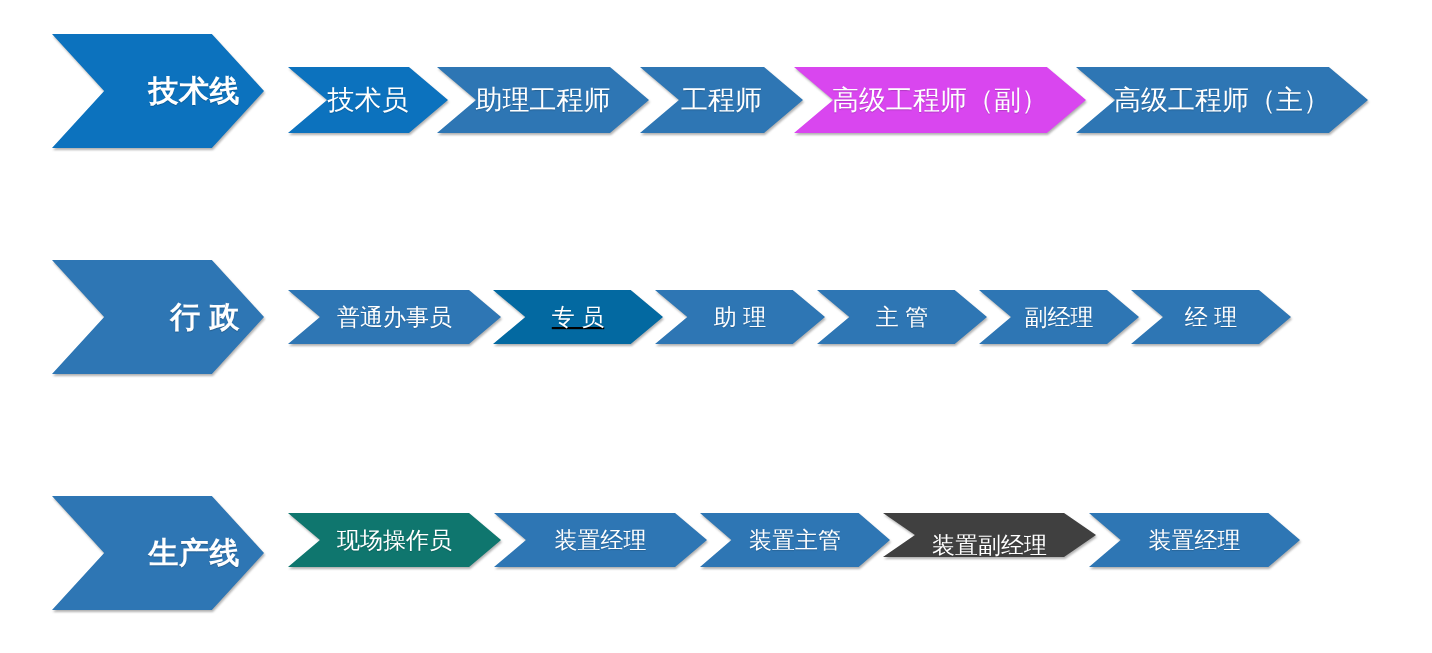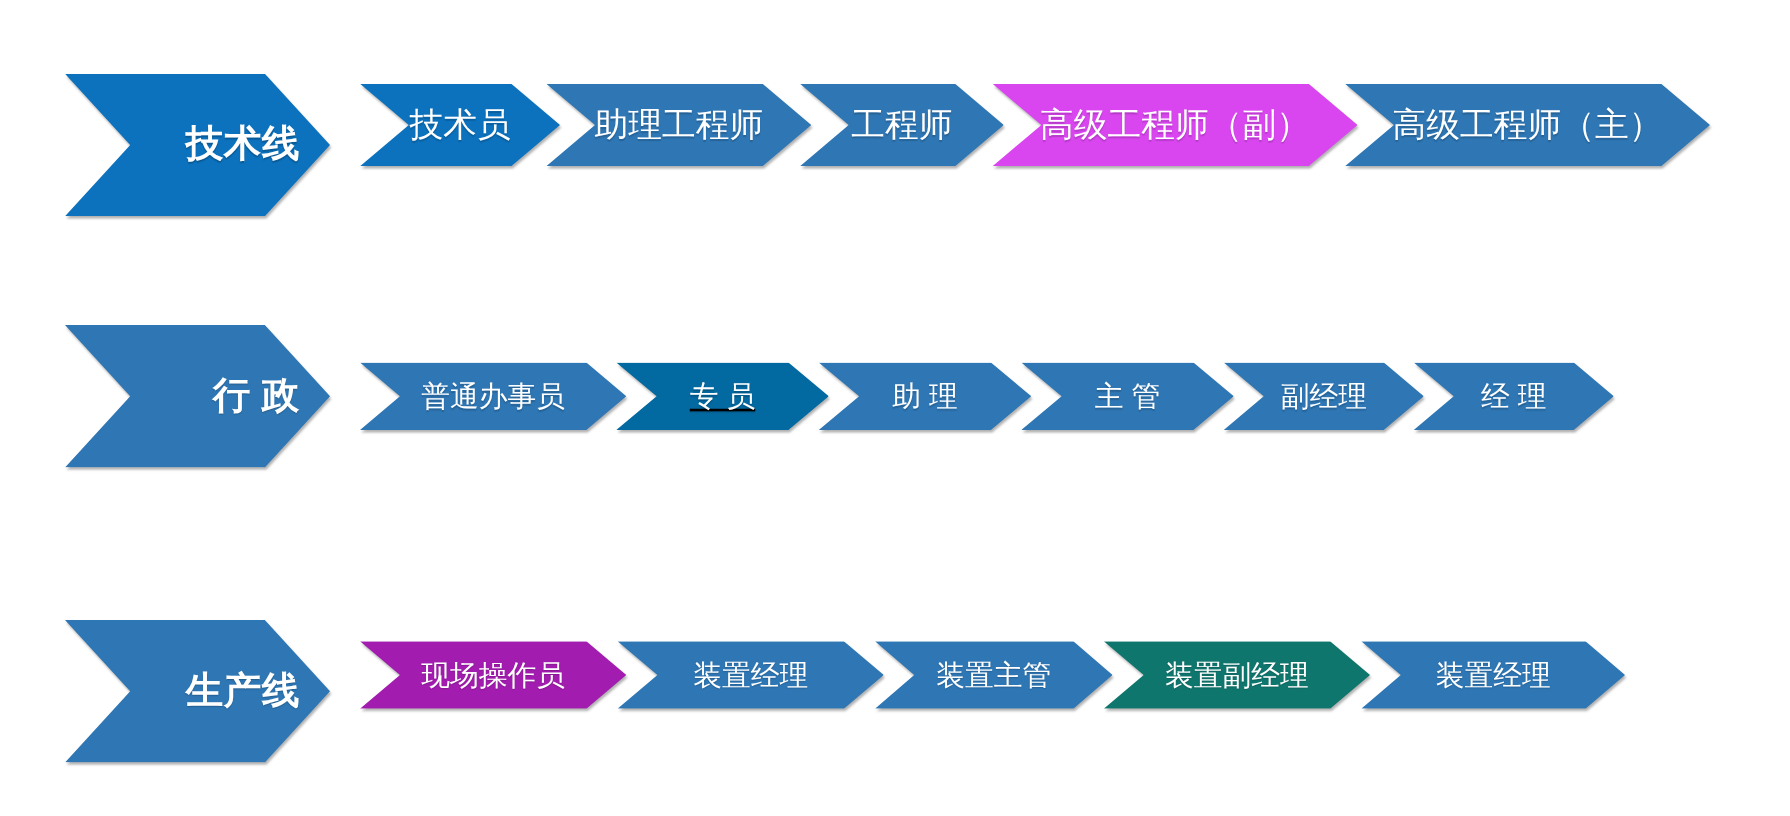--- a/index.html
+++ b/index.html
@@ -79,21 +79,21 @@
     filter: drop-shadow(1px 2px 1px rgba(60,60,60,0.40));
   }
 </style>
 </head>
 <body>
 
 <div id="diagram">
 
   <div class="row row1">
 
-    <div class="shadow-wrap" style="left:52px; top:34px; width:212px; height:114px;margin-top:25px;">
+    <div class="shadow-wrap" style="left:52px; top:34px; width:212px; height:114px;">
       <div class="cat-chevron" style="left:0; top:0; width:212px; height:114px; background:#0C72BE;">
         <span class="cat-label">技术线</span>
       </div>
     </div>
 
     <div class="shadow-wrap" style="left:288px; top:67px; width:160px; height:66px;">
       <div class="step" style="left:0; top:0; width:160px; height:66px; background:#0C72BE;
                   -webkit-clip-path:polygon(0% 0%, 75.6% 0%, 100% 50%, 75.6% 100%, 0% 100%, 24.4% 50%);
                   clip-path:polygon(0% 0%, 75.6% 0%, 100% 50%, 75.6% 100%, 0% 100%, 24.4% 50%);">
         <span class="step-label">技术员</span>
@@ -194,21 +194,21 @@
 
   <div class="row row3">
 
     <div class="shadow-wrap" style="left:52px; top:485px; width:212px; height:114px;">
       <div class="cat-chevron" style="left:0; top:0; width:212px; height:114px; background:#2E76B4;margin-top:11px;">
         <span class="cat-label">生产线</span>
       </div>
     </div>
 
     <div class="shadow-wrap" style="left:288px; top:513px; width:213px; height:54px;">
-      <div class="step" style="left:0; top:0; width:213px; height:54px; background:#a21caf;
+      <div class="step" style="left:0; top:0; width:213px; height:54px; background:#0f766e;
                   -webkit-clip-path:polygon(0% 0%, 85% 0%, 100% 50%, 85% 100%, 0% 100%, 15% 50%);
                   clip-path:polygon(0% 0%, 85% 0%, 100% 50%, 85% 100%, 0% 100%, 15% 50%);text-align:center;">
         <span class="step-label">现场操作员</span>
       </div>
     </div>
 
     <div class="shadow-wrap" style="left:494px; top:513px; width:213px; height:54px;">
       <div class="step" style="left:0; top:0; width:213px; height:54px; background:#2E76B4;
                   -webkit-clip-path:polygon(0% 0%, 85% 0%, 100% 50%, 85% 100%, 0% 100%, 15% 50%);
                   clip-path:polygon(0% 0%, 85% 0%, 100% 50%, 85% 100%, 0% 100%, 15% 50%);">
@@ -218,23 +218,23 @@
 
     <div class="shadow-wrap" style="left:700px; top:513px; width:190px; height:54px;">
       <div class="step" style="left:0; top:0; width:190px; height:54px; background:#2E76B4;
                   -webkit-clip-path:polygon(0% 0%, 83.5% 0%, 100% 50%, 83.5% 100%, 0% 100%, 16.5% 50%);
                   clip-path:polygon(0% 0%, 83.5% 0%, 100% 50%, 83.5% 100%, 0% 100%, 16.5% 50%);">
         <span class="step-label">装置主管</span>
       </div>
     </div>
 
     <div class="shadow-wrap" style="left:883px; top:513px; width:213px; height:54px;">
-      <div class="step" style="left:0; top:0; width:213px; height:54px; background:#0f766e;
-                  -webkit-clip-path:polygon(0% 0%, 85% 0%, 100% 50%, 85% 100%, 0% 100%, 15% 50%);
-                  clip-path:polygon(0% 0%, 85% 0%, 100% 50%, 85% 100%, 0% 100%, 15% 50%);">
+      <div class="step" style="left:0; top:0; width:213px; height:44px; background:#404040;
+                  -webkit-clip-path:polygon(0% 0%, 85% 0%, 100% 50%, 85% 100%, 0% 100%, 15% 50%);
+                  clip-path:polygon(0% 0%, 85% 0%, 100% 50%, 85% 100%, 0% 100%, 15% 50%);align-items:flex-end;">
         <span class="step-label">装置副经理</span>
       </div>
     </div>
 
     <div class="shadow-wrap" style="left:1089px; top:513px; width:211px; height:54px;">
       <div class="step" style="left:0; top:0; width:211px; height:54px; background:#2E76B4;
                   -webkit-clip-path:polygon(0% 0%, 85% 0%, 100% 50%, 85% 100%, 0% 100%, 15% 50%);
                   clip-path:polygon(0% 0%, 85% 0%, 100% 50%, 85% 100%, 0% 100%, 15% 50%);">
         <span class="step-label">装置经理</span>
       </div>

